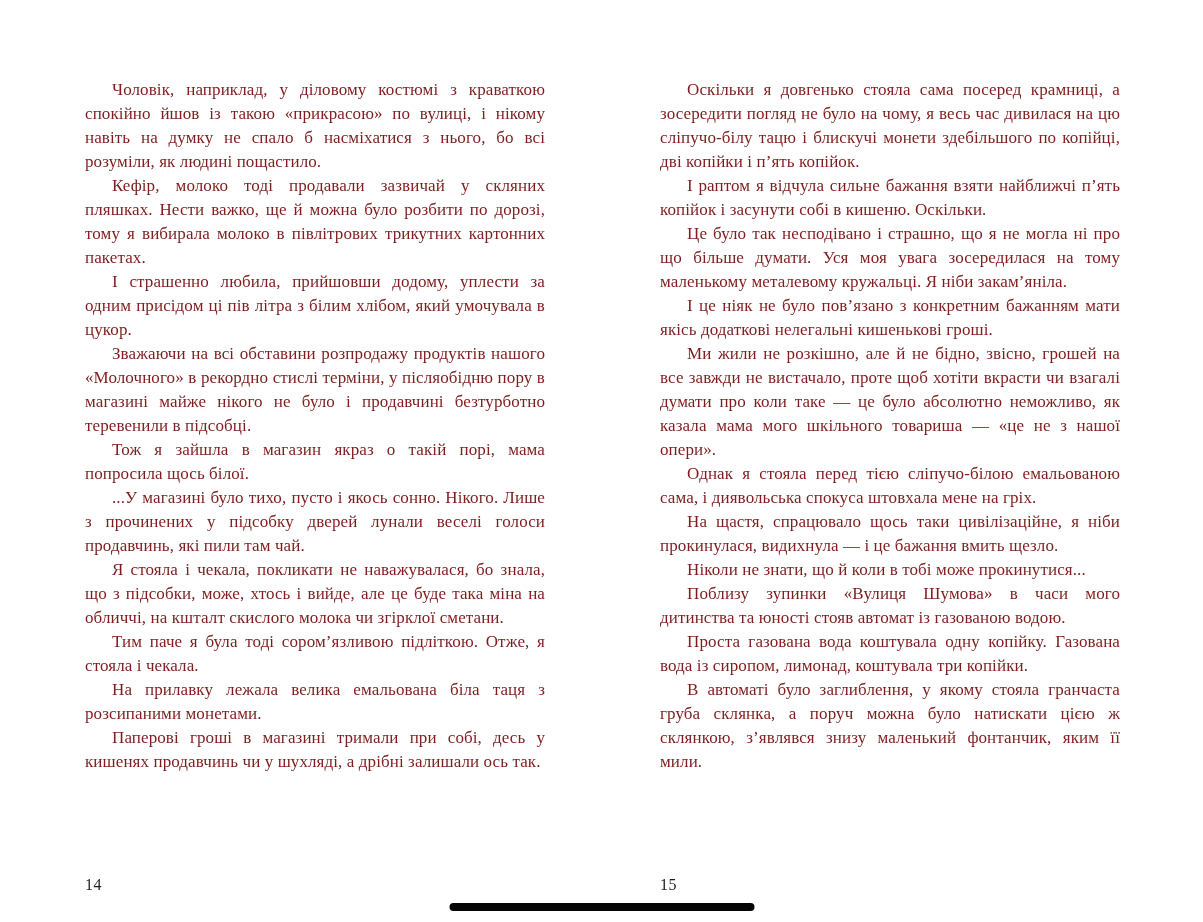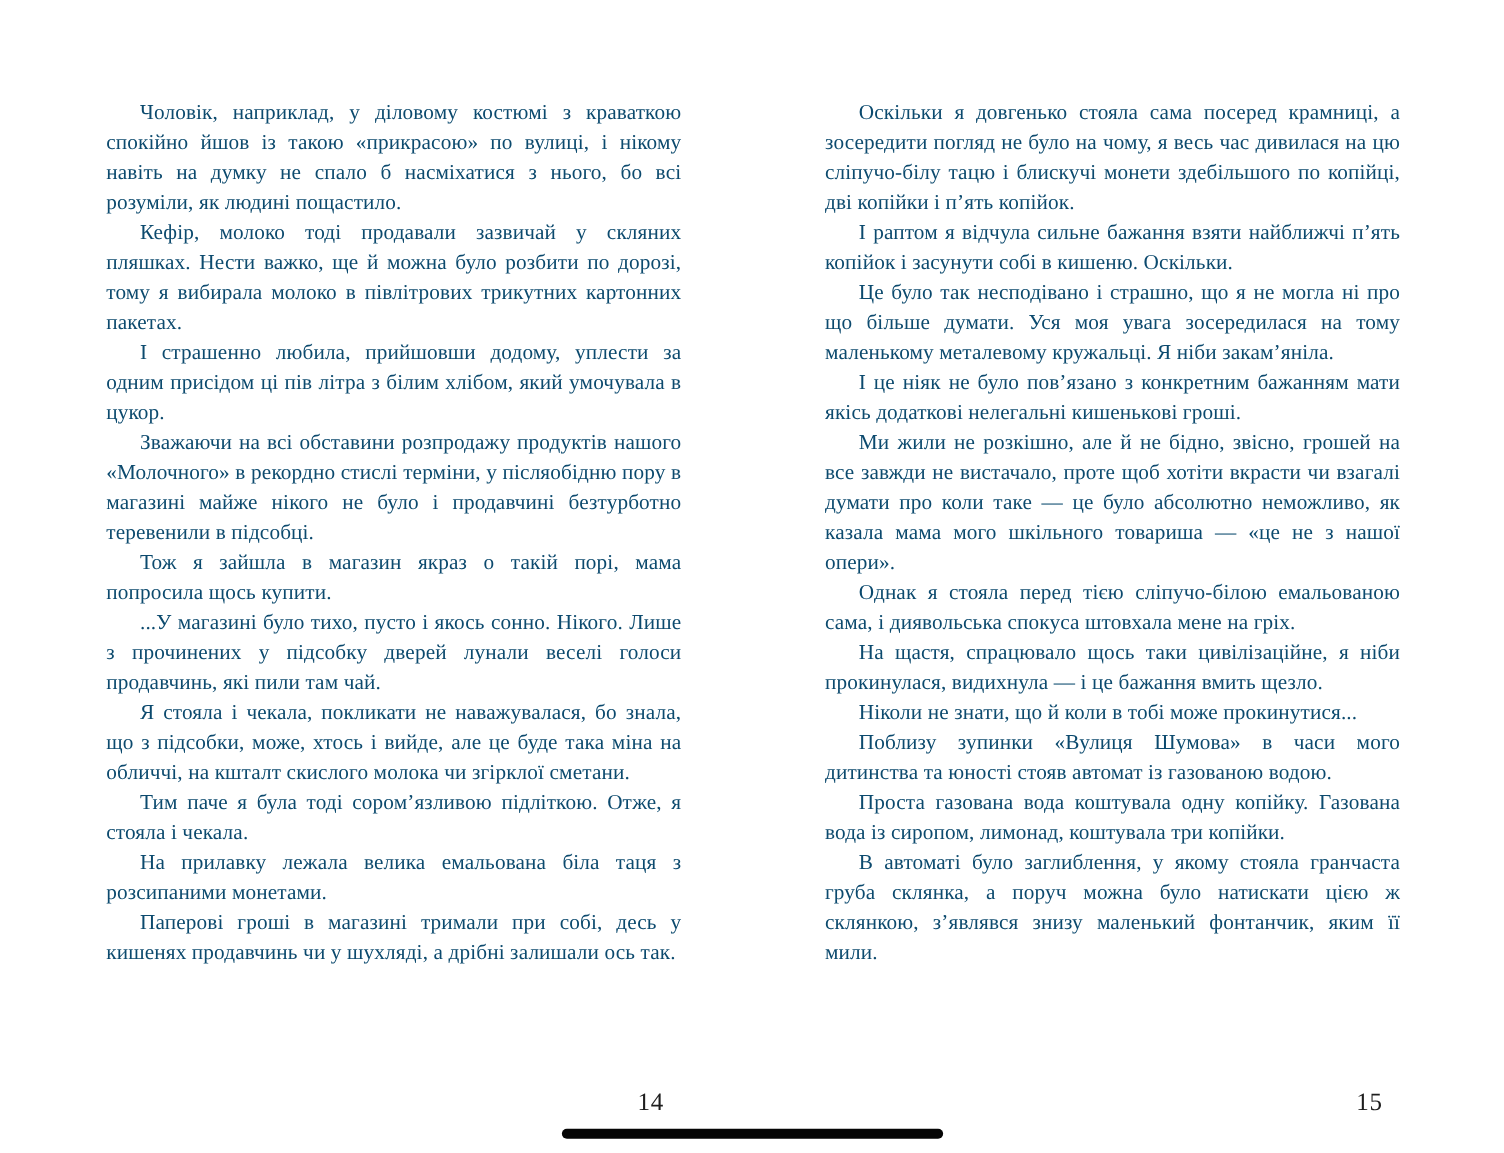--- a/index.html
+++ b/index.html
@@ -20,35 +20,35 @@
   }
   .page {
     position: relative;
     width: 460px;
     height: 802px;
   }
   .page-text {
     font-size: 17px;
     line-height: 24px;
     text-align: justify;
-    color: #0c4a6e;
+    color: #7f1d1d;
     letter-spacing: 0.1px;
   }
   .page-text p {
     margin: 0;
     padding: 0;
     text-indent: 27px;
   }
   .page-number {
     position: absolute;
     bottom: -14px;
     left: 0;
     right: 14px;
-    text-align: right;
-    font-size: 20px;
+    text-align: left;
+    font-size: 16px;
     color: #1e1e1e;
     letter-spacing: 0.5px;
   }
   .home-indicator {
     position: absolute;
     bottom: 11px;
     left: 50%;
     transform: translateX(-50%);
     width: 305px;
     height: 8px;
@@ -60,21 +60,21 @@
 <body>
 
 <div class="spread">
 
   <div class="page">
     <div class="page-text">
       <p>Чоловік, наприклад, у діловому костюмі з краваткою спокійно йшов із такою «прикрасою» по вулиці, і нікому навіть на думку не спало б насміхатися з нього, бо всі розуміли, як людині пощастило.</p>
       <p>Кефір, молоко тоді продавали зазвичай у скляних пляшках. Нести важко, ще й можна було розбити по дорозі, тому я вибирала молоко в півлітрових трикутних картонних пакетах.</p>
       <p>І страшенно любила, прийшовши додому, уплести за одним присідом ці пів літра з білим хлібом, який умочувала в цукор.</p>
       <p>Зважаючи на всі обставини розпродажу продуктів нашого «Молочного» в рекордно стислі терміни, у післяобідню пору в магазині майже нікого не було і продавчині безтурботно теревенили в підсобці.</p>
-      <p>Тож я зайшла в магазин якраз о такій порі, мама попросила щось купити.</p>
+      <p>Тож я зайшла в магазин якраз о такій порі, мама попросила щось білої.</p>
       <p>...У магазині було тихо, пусто і якось сонно. Нікого. Лише з прочинених у підсобку дверей лунали веселі голоси продавчинь, які пили там чай.</p>
       <p>Я стояла і чекала, покликати не наважувалася, бо знала, що з підсобки, може, хтось і вийде, але це буде така міна на обличчі, на кшталт скислого молока чи згірклої сметани.</p>
       <p>Тим паче я була тоді сором’язливою підліткою. Отже, я стояла і чекала.</p>
       <p>На прилавку лежала велика емальована біла таця з розсипаними монетами.</p>
       <p>Паперові гроші в магазині тримали при собі, десь у кишенях продавчинь чи у шухляді, а дрібні залишали ось так.</p>
     </div>
     <div class="page-number">14</div>
   </div>
 
   <div class="page">

